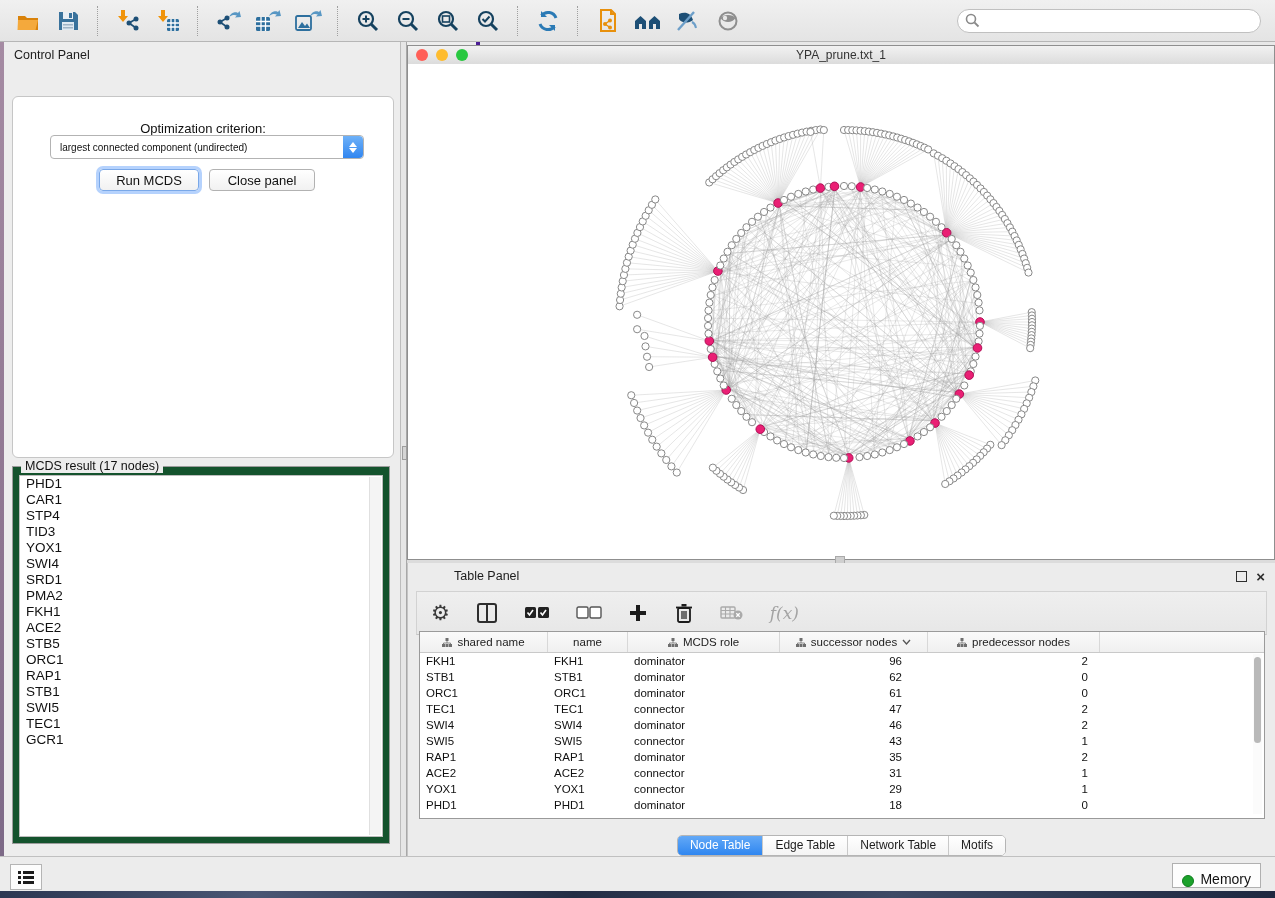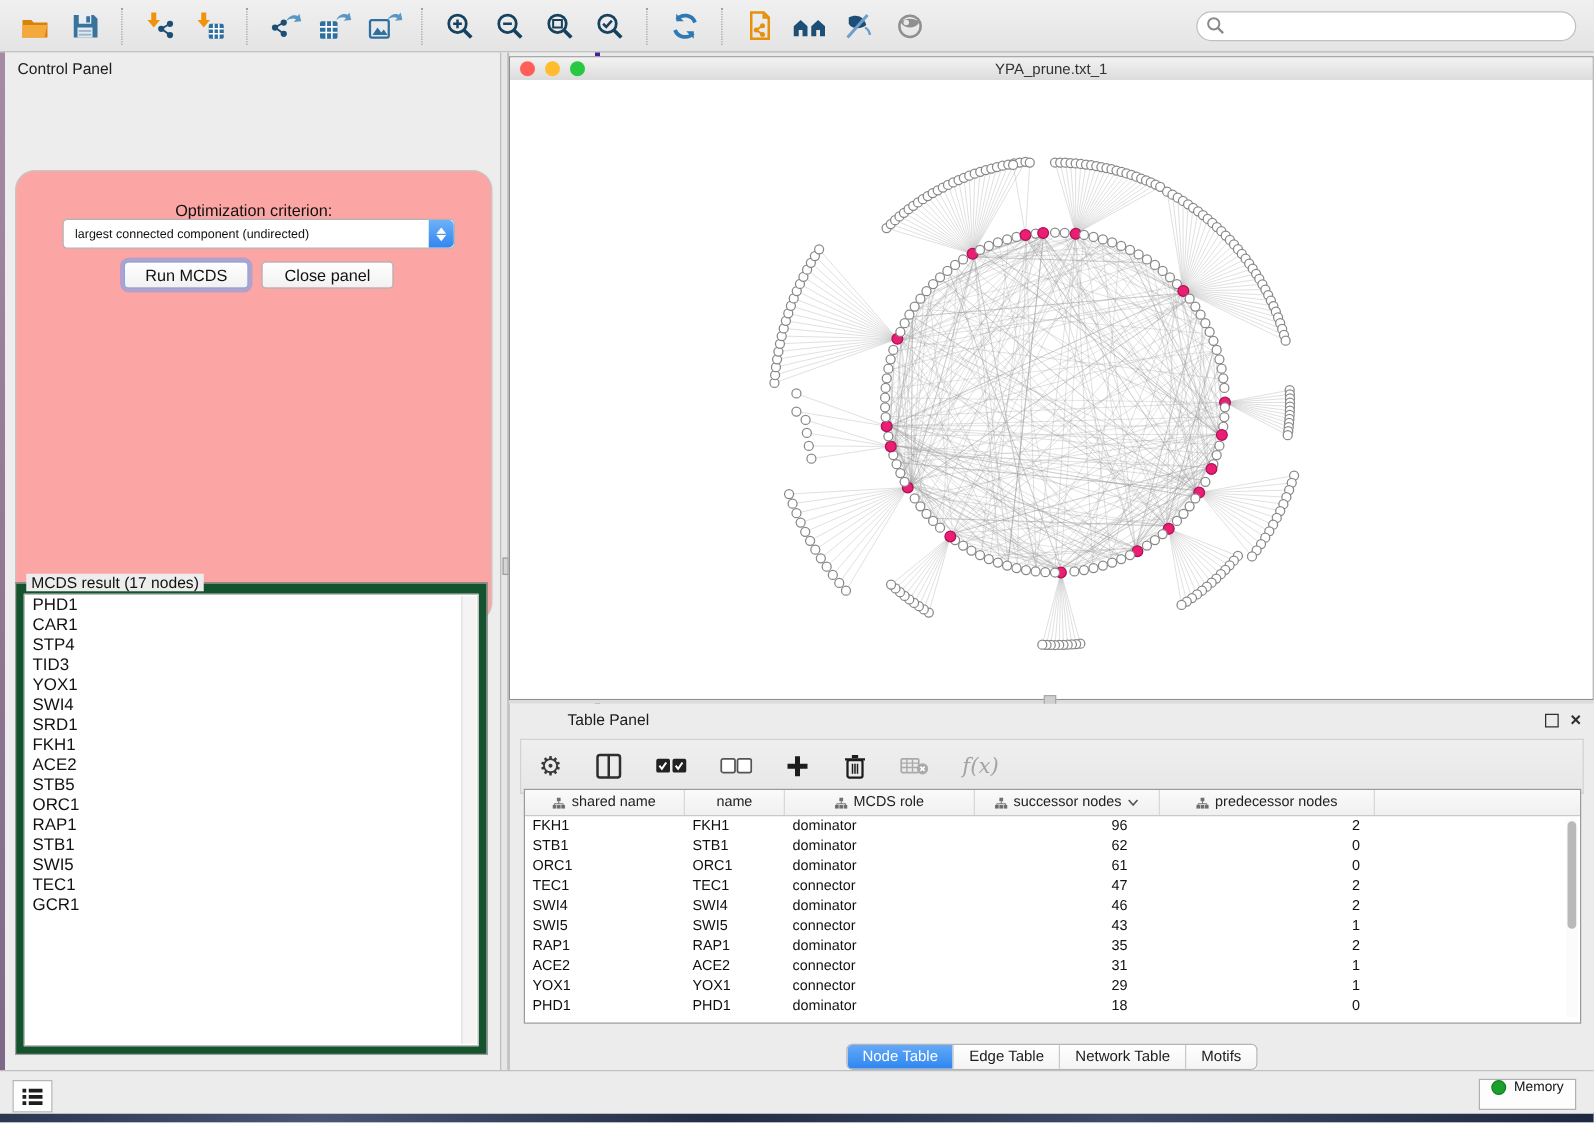--- a/index.html
+++ b/index.html
@@ -36,22 +36,22 @@
   .close-x{font-size:15px;font-weight:900;color:#2e2e2e;line-height:9px;}
 
   .seg-wrap{display:flex;justify-content:center;}
   .seg{display:inline-flex;border:1px solid #b5b5b5;border-radius:5px;overflow:hidden;
     background:#fff;box-shadow:0 1px 0 rgba(255,255,255,.6);}
   .seg > div{padding:3px 14px;font-size:13px;color:#1c1c1c;border-left:1px solid #c9c9c9;
     background:linear-gradient(#fff,#f4f4f4);}
   .seg > div:first-child{border-left:none;}
   .seg > div.active{background:linear-gradient(#63a9f7,#2f86f0);color:#fff;}
 
-  #mcds-tabbox{left:8px;top:54px;width:380px;height:360px;background:#fca5a5;
-    border:1px solid #c6c6c6;border-radius:16px;margin-top:40px;}
+  #mcds-tabbox{left:8px;top:54px;width:380px;height:360px;background:#ffffff;
+    border:1px solid #c6c6c6;border-radius:6px;}
   #opt-label{left:0;top:24px;width:380px;text-align:center;font-size:13px;color:#111;}
   #opt-select{left:37px;top:38px;width:312px;height:22px;background:#fff;
     border:1px solid #b3b3b3;border-radius:4px;display:flex;align-items:center;}
   #opt-select .val{flex:1;font-size:10px;color:#111;padding-left:9px;white-space:nowrap;}
   #opt-stepper{width:20px;height:22px;background:linear-gradient(#6eb1f8,#3186f0);
     border-radius:0 4px 4px 0;display:flex;flex-direction:column;align-items:center;
     justify-content:center;gap:1px;}
   .stp-up{width:0;height:0;border-left:4px solid transparent;border-right:4px solid transparent;
     border-bottom:5px solid #fff;}
   .stp-dn{width:0;height:0;border-left:4px solid transparent;border-right:4px solid transparent;
@@ -119,22 +119,22 @@
   #tp-tabs{position:absolute;left:0;right:0;top:272px;height:21px;display:flex;
     justify-content:center;}
   #tp-tabs .seg > div{font-size:12px;padding:2px 12px;}
 
   
   #status-bar{left:0;top:856px;width:1275px;height:34px;background:#ececec;
     border-top:1px solid #c0c0c0;}
   #list-btn{position:absolute;left:10px;top:7px;width:30px;height:24px;background:#fdfdfd;
     border:1px solid #b5b5b5;display:flex;align-items:center;justify-content:center;}
   #memory-btn{position:absolute;right:14px;top:6px;height:23px;background:#fdfdfd;
-    border:1px solid #b0b0b0;display:flex;align-items:flex-start;gap:6px;padding:0 9px;
-    font-size:11px;color:#111;}
+    border:1px solid #b0b0b0;display:flex;align-items:flex-end;gap:6px;padding:0 9px;
+    font-size:14px;color:#111;}
   #memory-dot{width:10px;height:10px;border-radius:50%;background:#1ba12b;
     border:1px solid #0d7d1c;}
 </style>
 </head>
 <body>
 
 <div id="toolbar" class="abs">
   <span class="ticon">
     <svg width="26" height="26">
         <path d="M3 8 h7 l2 2 h11 v12 h-20 z" fill="#d9820a"></path>
@@ -301,20 +301,21 @@
     <span id="result-legend">MCDS result (17 nodes)</span>
     <div id="result-list">
       <div id="result-items">
           <div class="mcds-item">PHD1</div>
           <div class="mcds-item">CAR1</div>
           <div class="mcds-item">STP4</div>
           <div class="mcds-item">TID3</div>
           <div class="mcds-item">YOX1</div>
           <div class="mcds-item">SWI4</div>
           <div class="mcds-item">SRD1</div>
+          <div class="mcds-item">PMA2</div>
           <div class="mcds-item">FKH1</div>
           <div class="mcds-item">ACE2</div>
           <div class="mcds-item">STB5</div>
           <div class="mcds-item">ORC1</div>
           <div class="mcds-item">RAP1</div>
           <div class="mcds-item">STB1</div>
           <div class="mcds-item">SWI5</div>
           <div class="mcds-item">TEC1</div>
           <div class="mcds-item">GCR1</div>
         </div>

